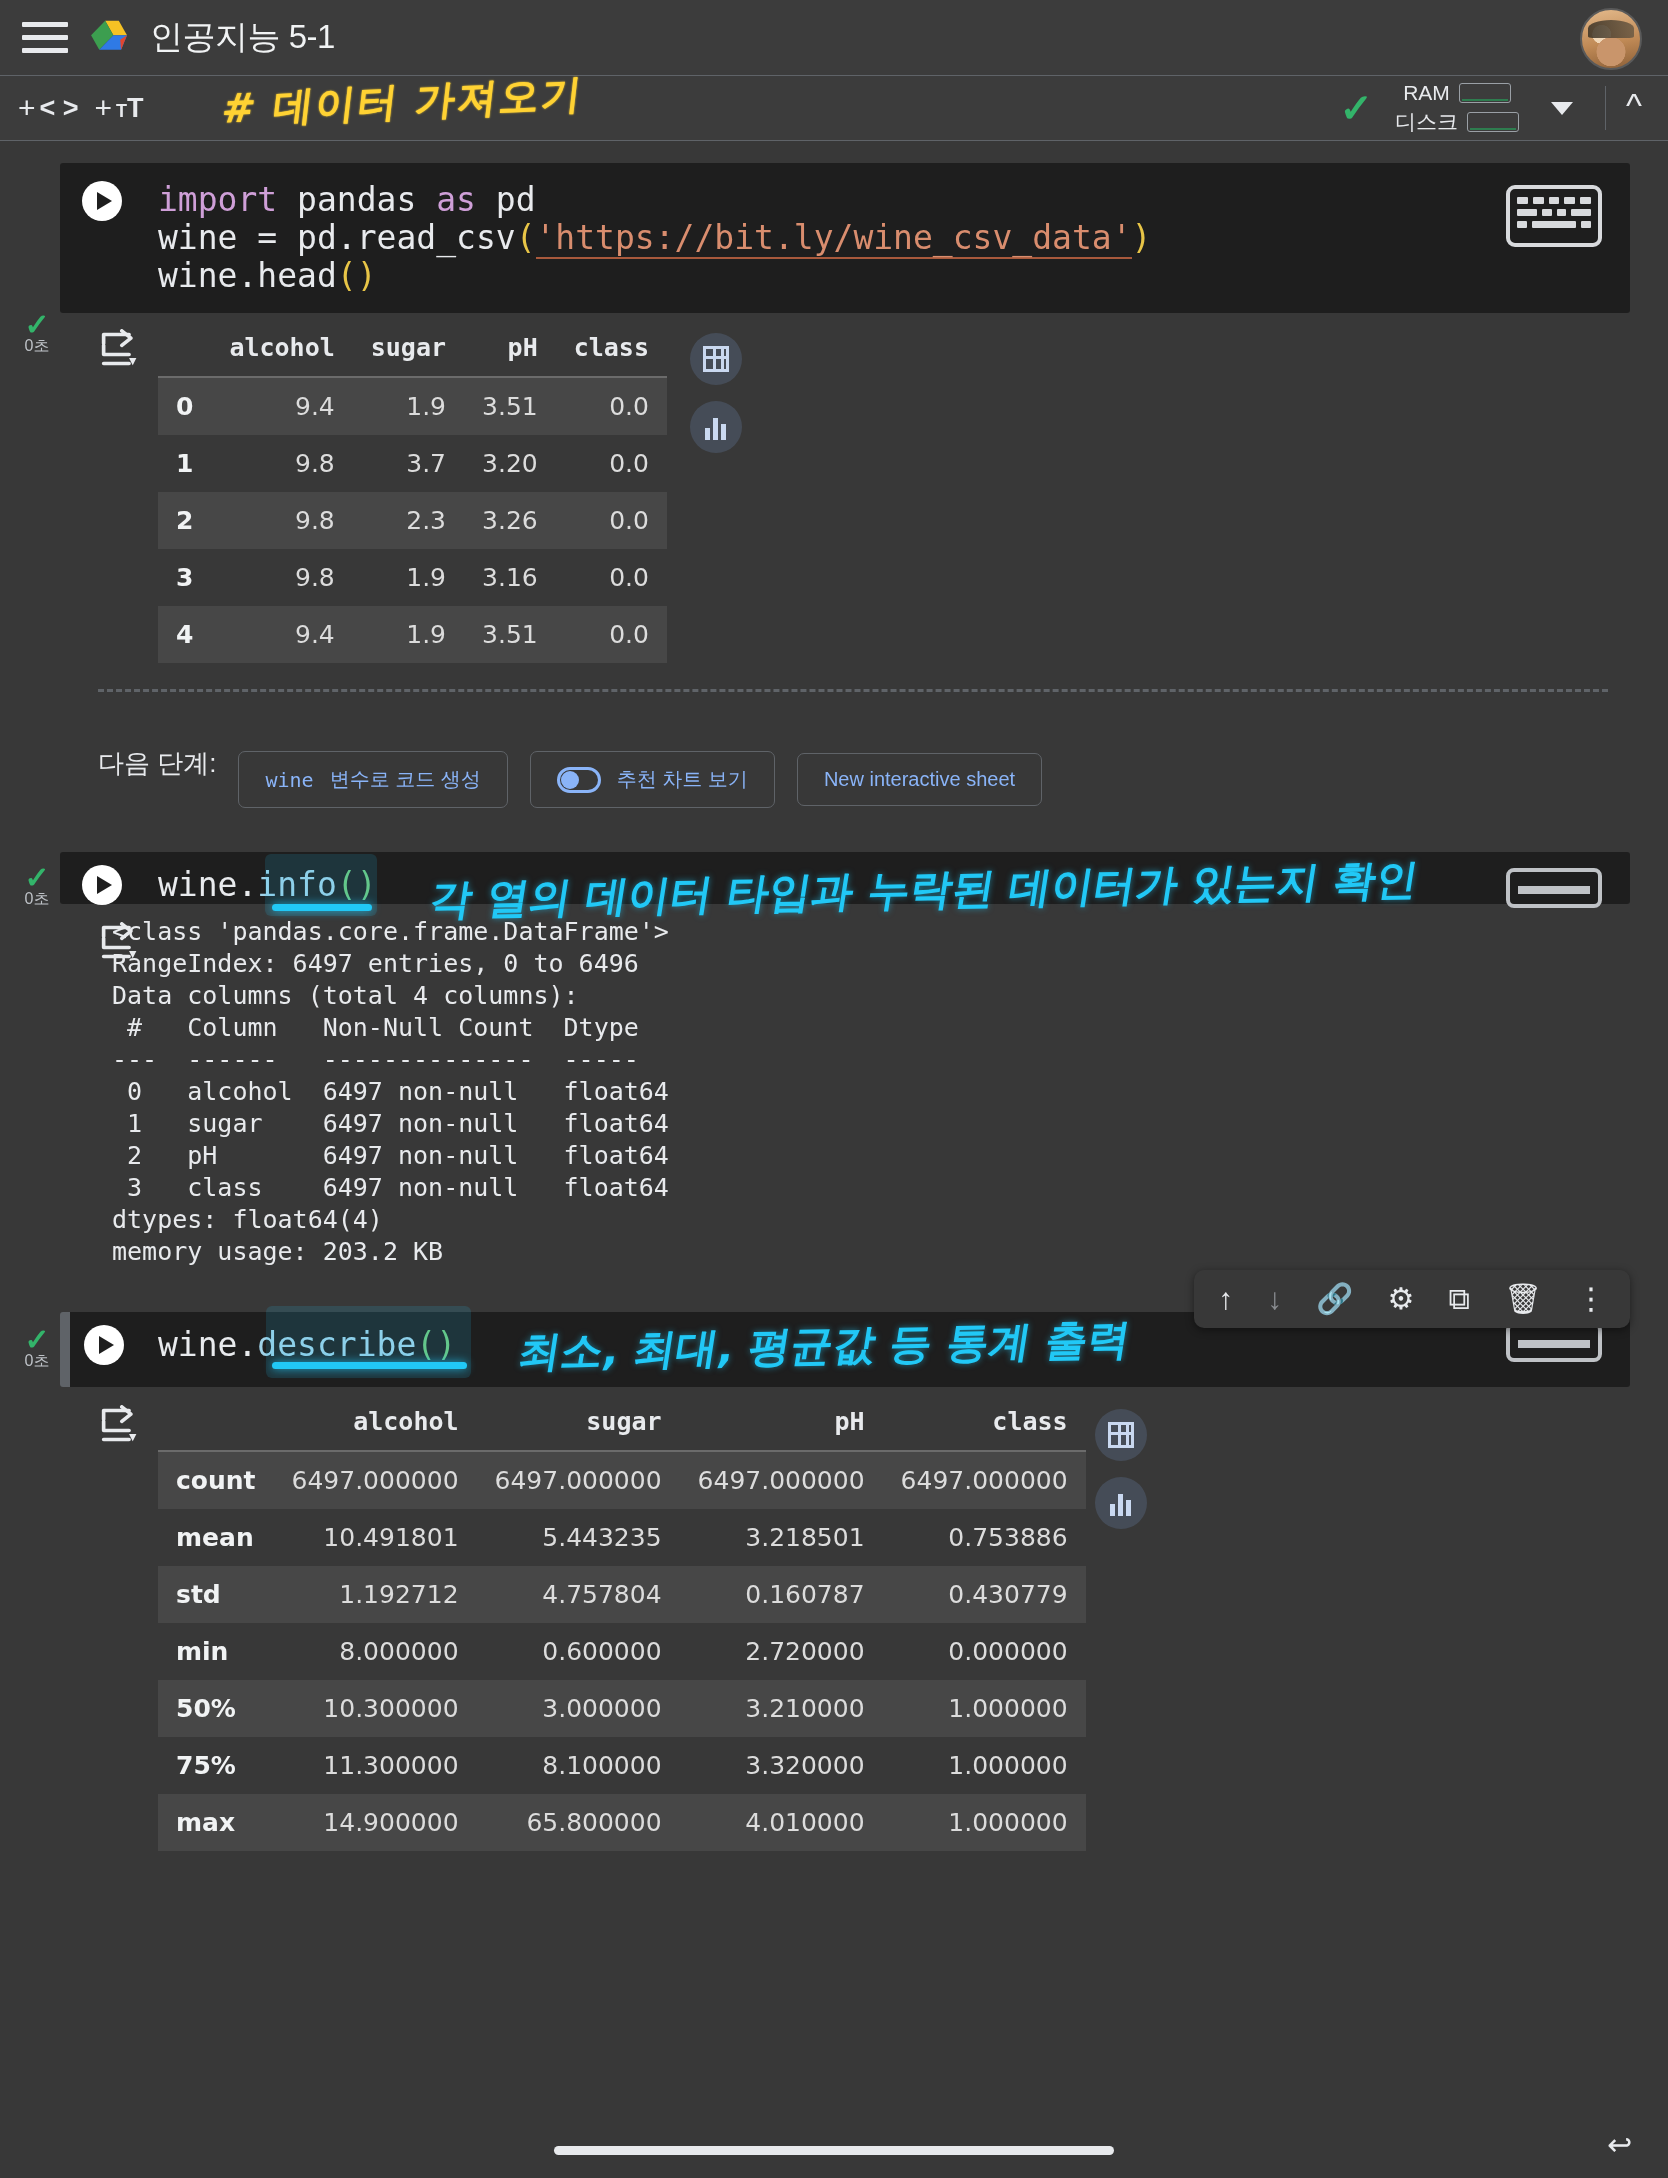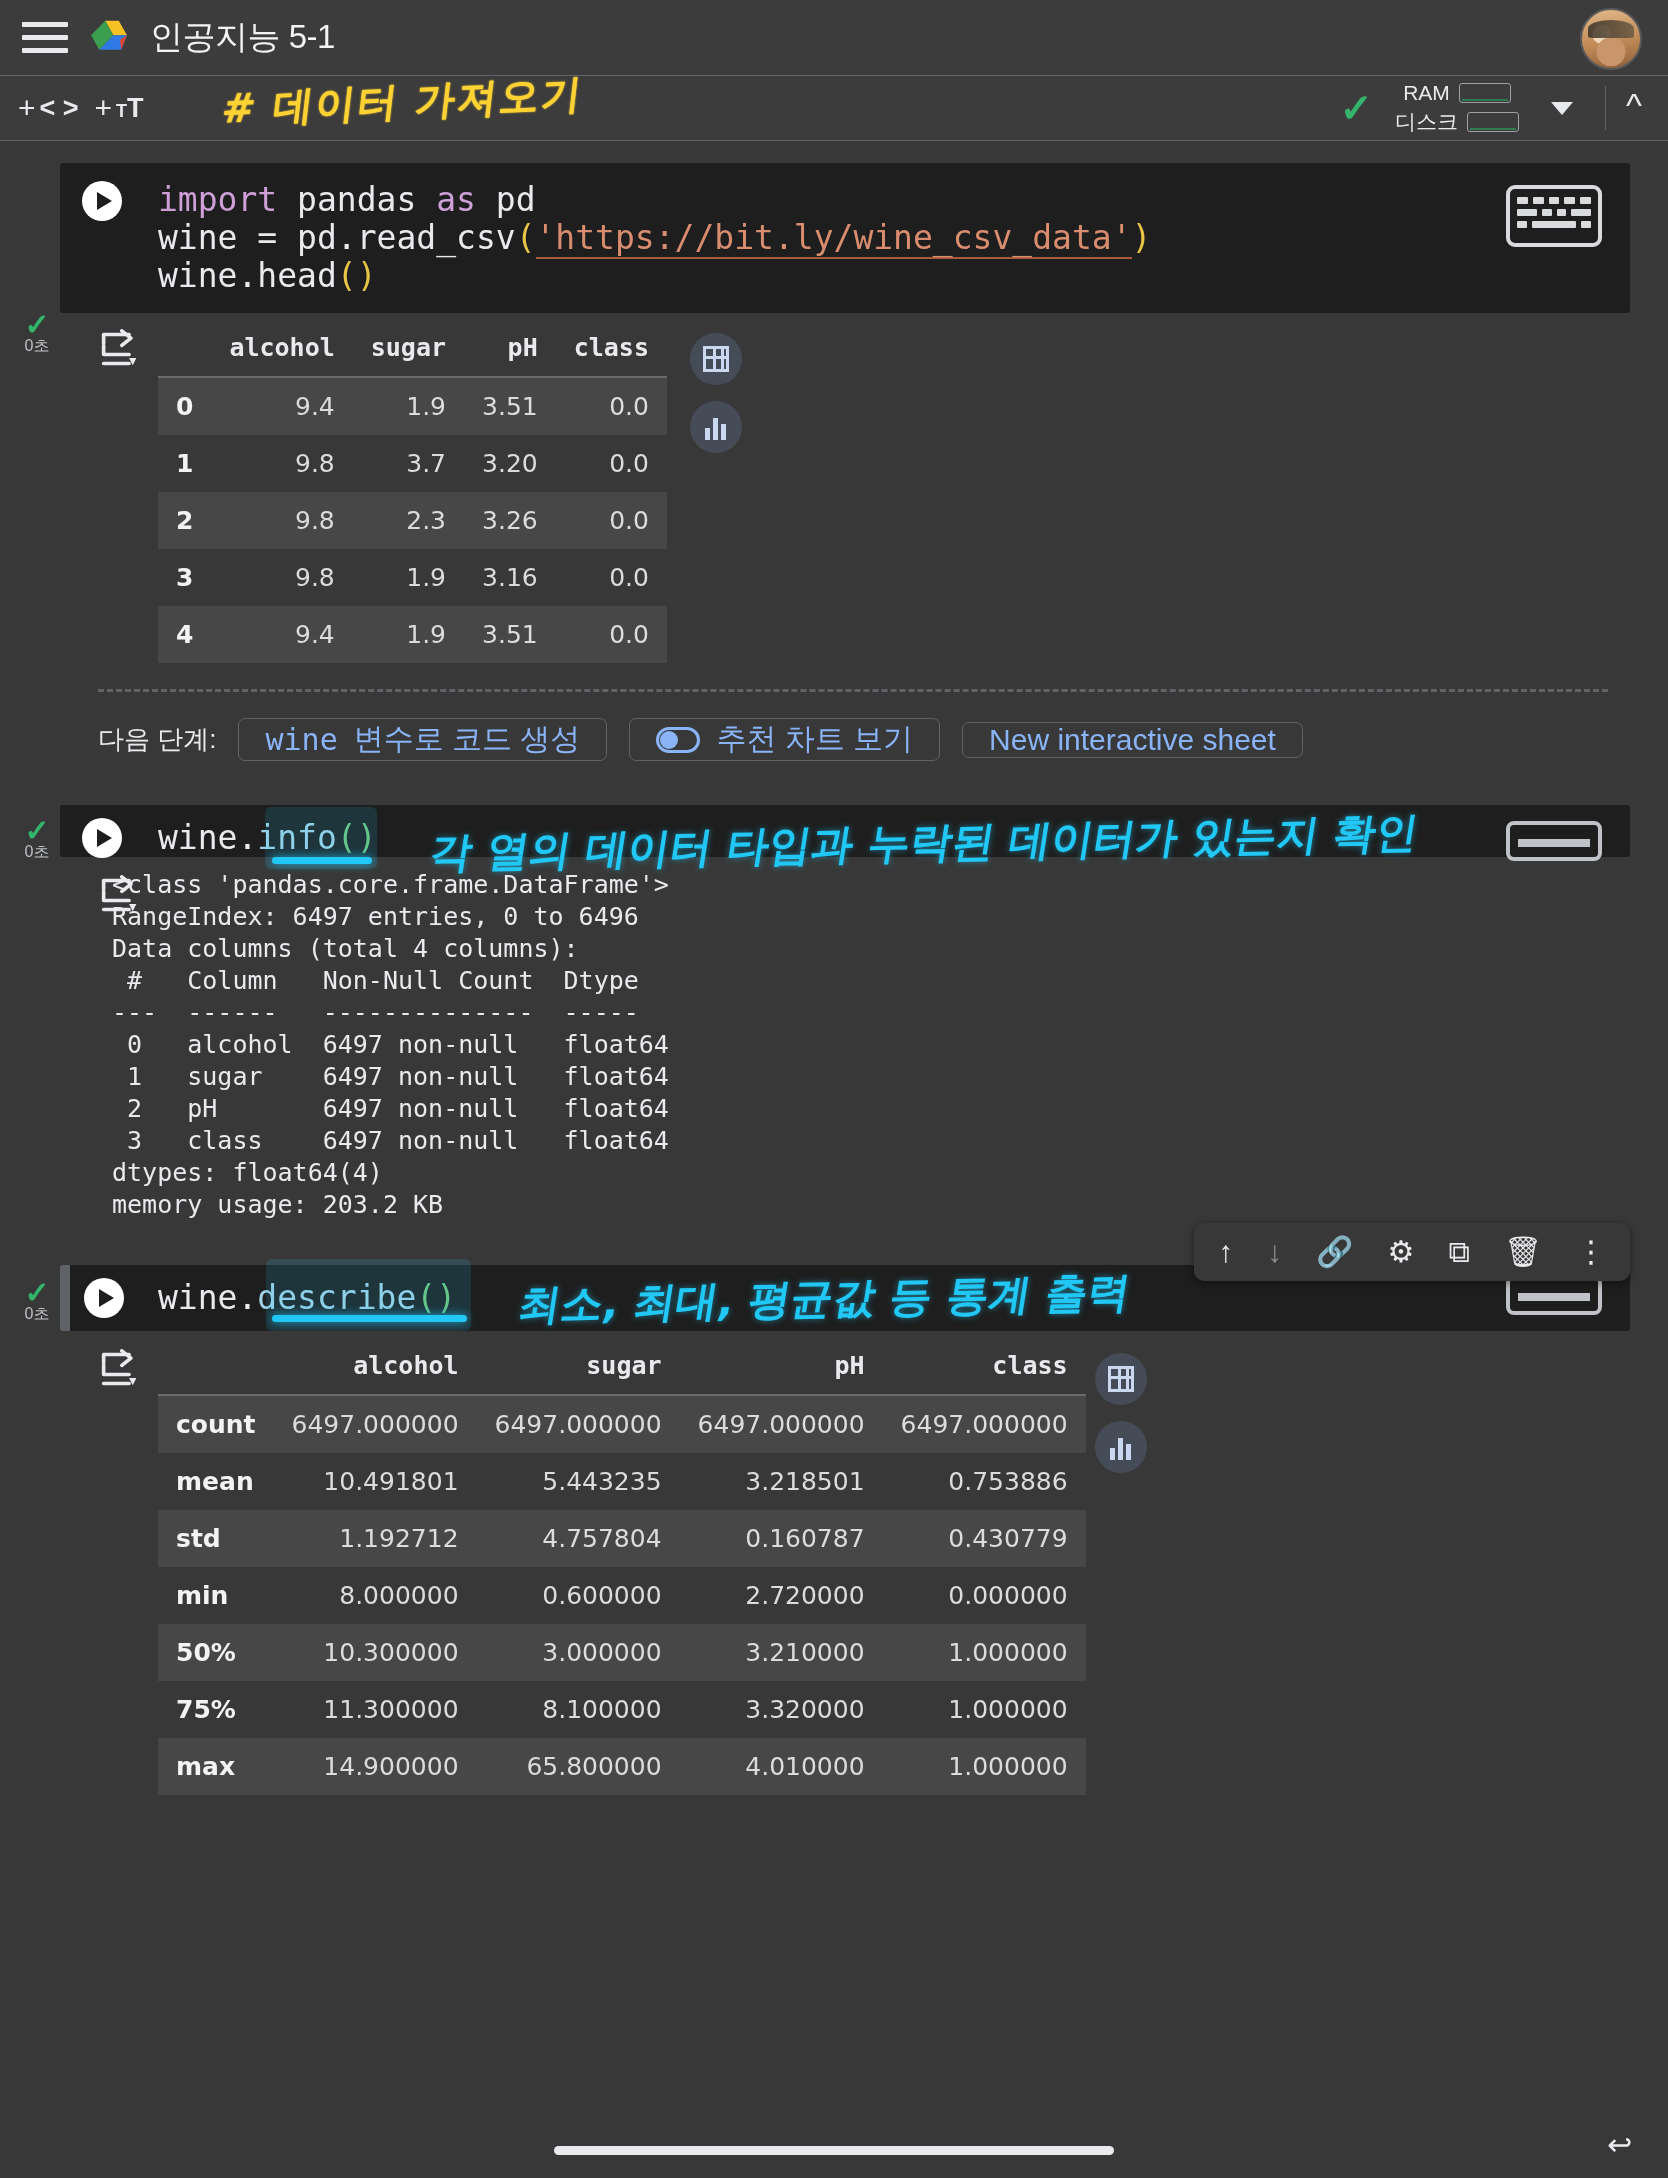--- a/index.html
+++ b/index.html
@@ -152,23 +152,23 @@
 
   
   .nextsteps-sep{
     margin:26px 60px 0 98px;border-top:3px dashed #5f6368;
   }
   .nextsteps{
     display:flex;align-items:center;gap:22px;margin:26px 0 0 98px;
   }
   .ns-label{font-size:26px;color:#e8eaed;white-space:nowrap;}
   .ns-btn{
-    border:1px solid #5f6368;border-radius:7px;padding:0 26px;
-    color:#8ab4f8;font-size:30px;white-space:nowrap;cursor:pointer;
-    display:flex;align-items:center;gap:16px;background:transparent;
+    border:1px solid #5f6368;border-radius:7px;padding:14px 26px;
+    color:#8ab4f8;font-size:20px;white-space:nowrap;cursor:pointer;
+    display:flex;align-items:center;gap:16px;background:transparent;margin-top:33px;
   }
   .ns-btn .mono{font-family:"DejaVu Sans Mono", monospace;}
   .toggle-glyph{
     width:44px;height:26px;border-radius:13px;border:3px solid #8ab4f8;position:relative;box-sizing:border-box;
   }
   .toggle-glyph:after{content:"";position:absolute;left:1px;top:1px;width:18px;height:18px;border-radius:50%;background:#8ab4f8;}
 
   
   .hw-cyan{
     font-family:"DejaVu Sans", sans-serif;
@@ -430,21 +430,21 @@
     <div class="celltoolbar" style="right:38px;top:-42px;">
       <span class="ct-ico">↑</span>
       <span class="ct-ico dim">↓</span>
       <span class="ct-ico">🔗</span>
       <span class="ct-ico">⚙</span>
       <span class="ct-ico">⧉</span>
       <span class="ct-ico">🗑</span>
       <span class="ct-ico">⋮</span>
     </div>
 
-    <div class="cell cell-selected" style="height:66px;margin-left:60px;">
+    <div class="cell cell-selected" style="height:75px;margin-left:60px;">
       <div class="runbtn" style="top:13px;left:14px;"></div>
       <div class="code" style="padding-top:14px;padding-bottom:14px;padding-left:88px;"><span>wine.</span><span class="fn">describe</span><span class="paren2">()</span></div>
       <div class="hw-highlight" style="left:196px;top:-6px;width:205px;height:72px;"></div>
       <div class="hw-underline" style="left:202px;top:50px;width:195px;"></div>
       <div class="hw-cyan" style="left:450px;top:6px;font-size:42px;">최소, 최대, 평균값 등 통계 출력</div>
       <div class="kb-pill" style="right:28px;top:10px;"></div>
     </div>
 
     <div class="output">
       <svg class="outicon" style="top:18px;" viewBox="0 0 24 22">

